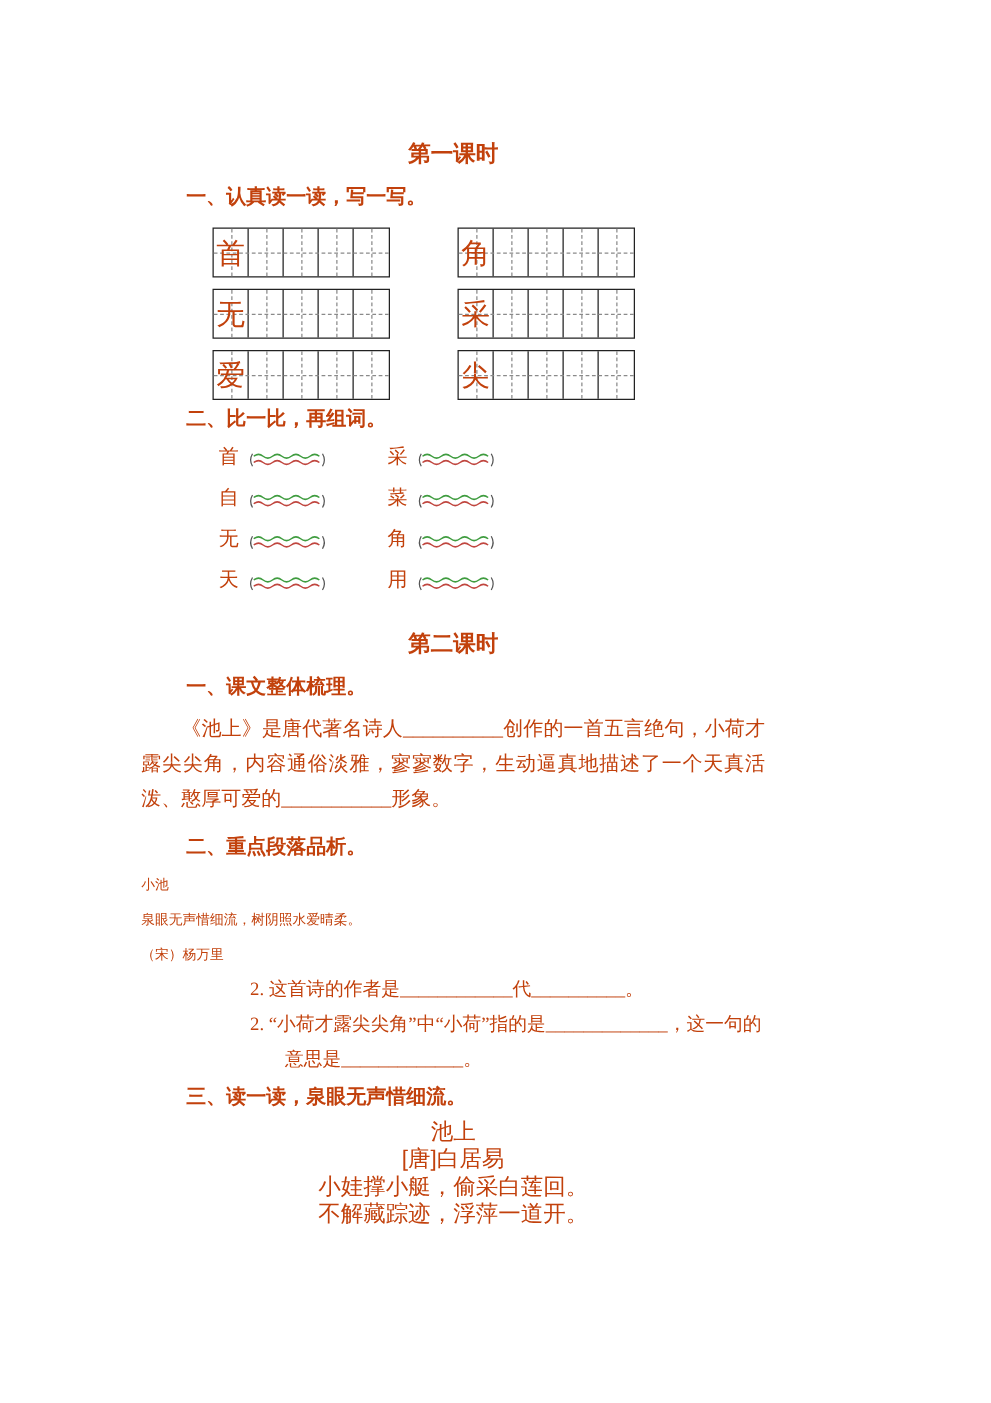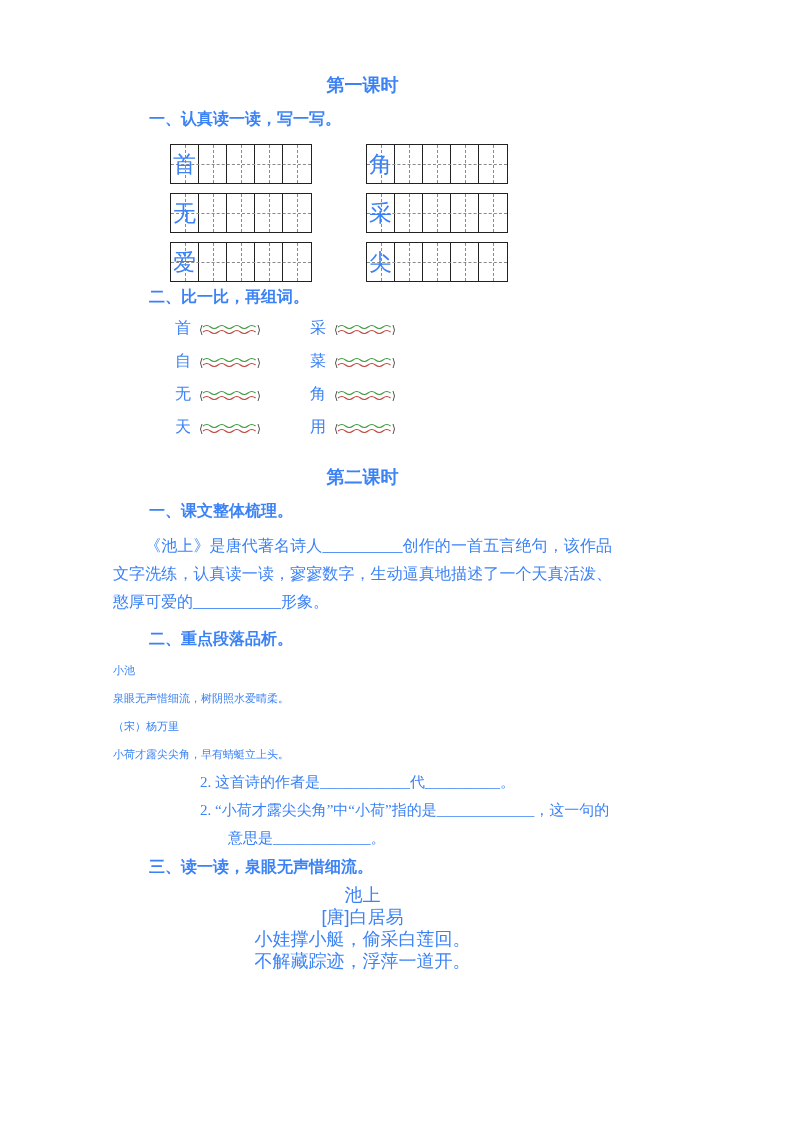--- a/index.html
+++ b/index.html
@@ -1,20 +1,20 @@
 <!DOCTYPE html>
 <html><head>
 <meta charset="utf-8">
 <style>
   * { margin:0; padding:0; box-sizing:border-box; }
   html,body { background:#ffffff; }
   .page {
-    width:725px; height:1122px; background:#fff; color:#3b82f6;
+    width:725px; height:1122px; background:#fff; color:#c2410c;
     font-family:"Liberation Serif","DejaVu Serif",serif;
-    padding:74px 113px 0 113px; position:relative; overflow:hidden;
+    padding:112px 113px 0 113px; position:relative; overflow:hidden;
   }
   .center-title {
     text-align:center; font-size:18px; font-weight:700;
     font-family:"Liberation Sans","DejaVu Sans",sans-serif;
     line-height:22px;
   }
   .section-heading {
     font-size:16px; font-weight:700;
     font-family:Liberation Mono, monospace;
     margin:14px 0 0 36px; line-height:20px;
@@ -193,28 +193,27 @@
             <use href="#wavy-def"></use>
           </svg>
       </div>
     </div>
   </div>
 
   <div class="center-title lesson2-title">第二课时</div>
 
   <div class="section-heading">一、课文整体梳理。</div>
 
-  <p class="para">《池上》是唐代著名诗人__________创作的一首五言绝句，该作品文字洗练，认真读一读，寥寥数字，生动逼真地描述了一个天真活泼、憨厚可爱的___________形象。</p>
+  <p class="para">《池上》是唐代著名诗人__________创作的一首五言绝句，小荷才露尖尖角，内容通俗淡雅，寥寥数字，生动逼真地描述了一个天真活泼、憨厚可爱的___________形象。</p>
 
   <div class="section-heading">二、重点段落品析。</div>
 
   <p class="center-line mt6">小池</p>
   <p class="center-line">泉眼无声惜细流，树阴照水爱晴柔。</p>
   <p class="center-line">（宋）杨万里</p>
-  <p class="center-line">小荷才露尖尖角，早有蜻蜓立上头。</p>
 
   <p class="qitem">2. 这首诗的作者是____________代__________。</p>
   <p class="qitem hang">2. “小荷才露尖尖角”中“小荷”指的是_____________，这一句的
 意思是_____________。</p>
 
   <div class="section-heading" style="margin-top:6px">三、读一读，泉眼无声惜细流。</div>
 
   <p class="poem3 mt6">池上</p>
   <p class="poem3">[唐]白居易</p>
   <p class="poem3">小娃撑小艇，偷采白莲回。</p>

